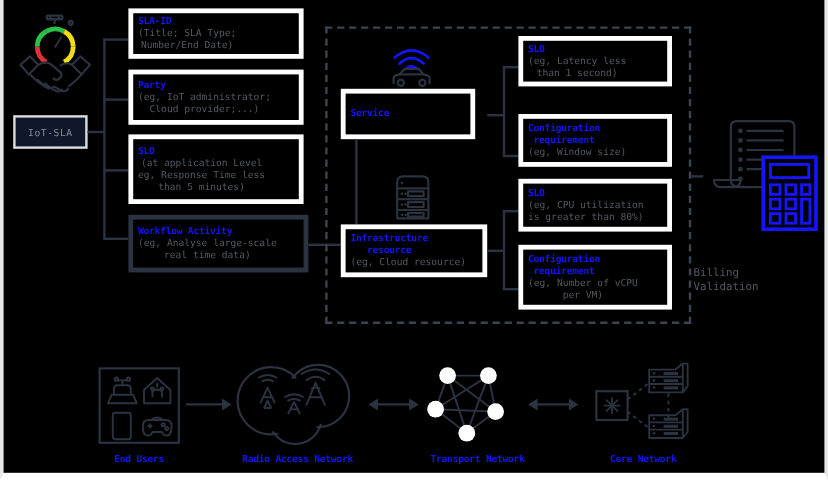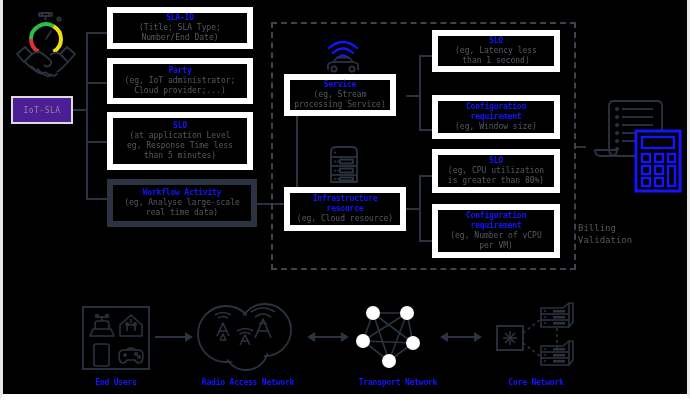--- a/index.html
+++ b/index.html
@@ -14,44 +14,44 @@
     width: 690px; height: 400px;
     background: #000000;
     border-left: 3px solid #e8e8e8;
     border-right: 3px solid #e8e8e8;
     border-bottom: 6px solid #ffffff;
     overflow: hidden;
   }
   .box {
     position: absolute;
     background: #000000;
-    border: 6px solid #ffffff;
+    border: 4px solid #ffffff;
     display: flex; flex-direction: column;
-    align-items: center; justify-content: center;
+    align-items: flex-start; justify-content: center;
     text-align: center;
     padding: 2px 4px;
   }
   .box .ttl {
     color: #1414ff;
     font-weight: bold;
     font-size: 8px;
     line-height: 10px;
     letter-spacing: -0.2px;
     white-space: pre-line;
   }
   .box .sub {
     color: #555a60;
     font-size: 8px;
     line-height: 10px;
     white-space: pre-line;
   }
   .box.dark { border-color: #2b3340; }
   .plainbox {
     position: absolute;
-    background: #4c1d95;
+    background: #0f172a;
     border: 2px solid #dcdcdc;
     display: flex; align-items: center; justify-content: center;
     color: #888d93; font-size: 8px; letter-spacing: .5px;
   }
   .dashed-region {
     position: absolute;
     border: 2px dashed #3c4450;
     background: transparent;
   }
   .region-label {
@@ -171,22 +171,20 @@
         <path d="M5 34 L5 29 Q5 27.5 6.5 27 L10 26 L14 21.5 L26 21.5 L30 26 L33.5 27 Q35 27.5 35 29 L35 34"></path>
         <line x1="10" y1="26" x2="30" y2="26"></line>
         <circle cx="11" cy="33" r="2.6"></circle>
         <circle cx="29" cy="33" r="2.6"></circle>
       </g>
     </svg>
   </div>
 
   <div class="box" style="left:281px; top:74px; width:112px; height:42px;">
     <div class="ttl">Service</div>
-    <div class="sub">(eg, Stream
-processing Service)</div>
   </div>
 
   <div class="conn v" style="left:293px; top:116px; height:71px;"></div>
 
   <div class="icon" style="left:322px; top:144px;">
     <svg width="38" height="42" viewBox="0 0 38 42">
       <g fill="none" stroke="#2b3340" stroke-width="1.8" stroke-linejoin="round">
         <path d="M6 8 Q6 3 11 3 L27 3 Q32 3 32 8 L32 38 L6 38 Z"></path>
         <line x1="6" y1="13" x2="32" y2="13"></line>
         <line x1="6" y1="22" x2="32" y2="22"></line>

